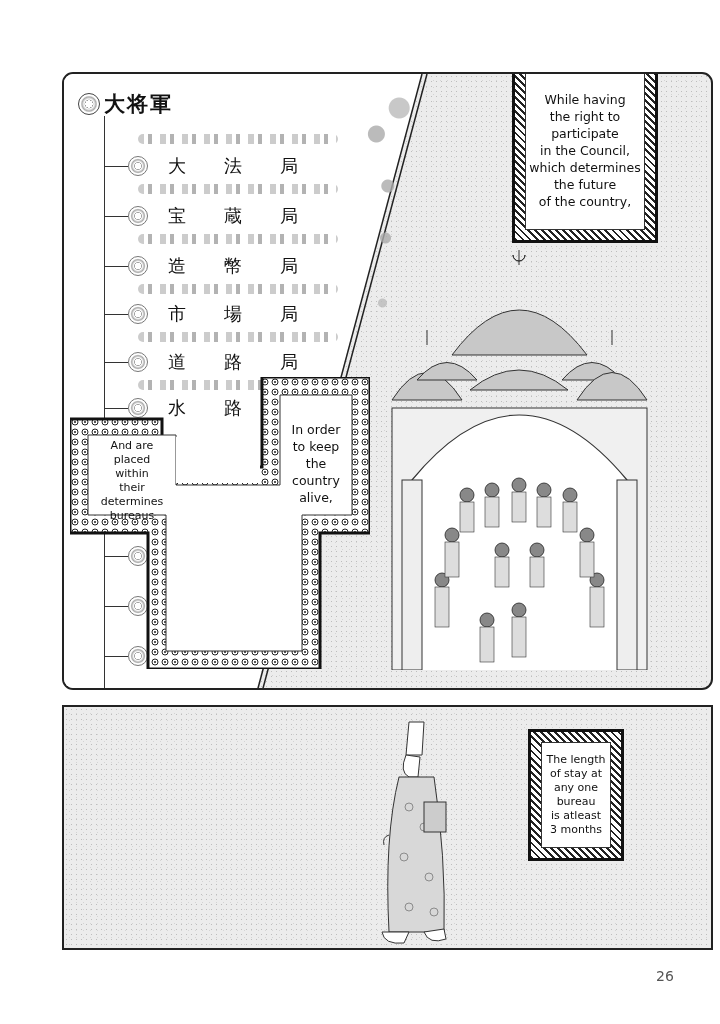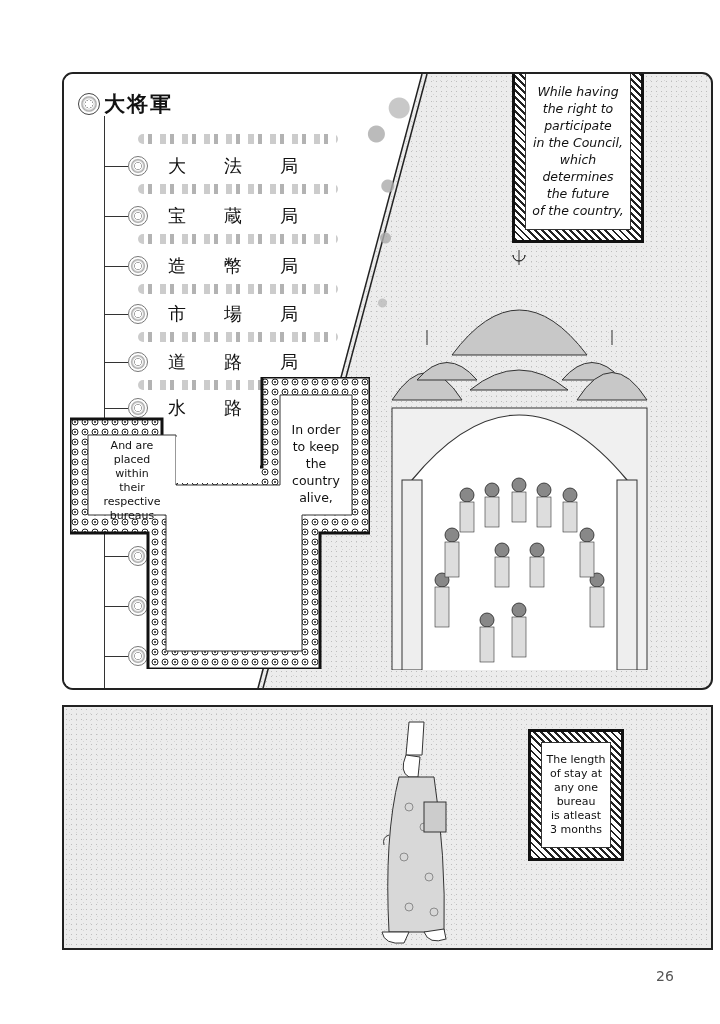--- a/index.html
+++ b/index.html
@@ -173,21 +173,21 @@
         <rect x="198" y="292" width="14" height="35"></rect>
         <rect x="53" y="337" width="14" height="40"></rect>
         <rect x="208" y="337" width="14" height="40"></rect>
       <rect x="113" y="307" width="14" height="30"></rect>
         <rect x="148" y="307" width="14" height="30"></rect>
         <rect x="130" y="367" width="14" height="40"></rect>
         <rect x="98" y="377" width="14" height="35"></rect>
     </g>
   </svg>
 
-  <div class="frame" style="left:448px;top:-16px;width:132px;height:185px;font-style:italic;">
+  <div class="frame" style="left:448px;top:-16px;width:146px;height:185px;">
     <div class="inner">
         <span class="caption">While having
 the right to
 participate
 in the Council,
 which determines
 the future
 of the country,</span>
       </div>
   </div>
@@ -206,21 +206,21 @@
     <path d="M0 42 H92 V90 H192 V0 H300 V156 H250 V292 H78 V156 H0 Z" fill="url(#orn)" stroke="#111" stroke-width="3"></path>
 
     <path d="M18 58 H106 V108 H210 V18 H282 V138 H232 V274 H96 V138 H18 Z" fill="#fff" stroke="#333" stroke-width="1"></path>
 
     <rect x="106" y="60" width="84" height="46" fill="#fff"></rect>
   </svg>
   <div class="txt caption sm" style="left:18px;top:62px;width:88px;">And are
 placed
 within
 their
-respective
+determines
 bureaus</div>
   <div class="txt caption" style="left:210px;top:44px;width:72px;">In order
 to keep
 the
 country
 alive,</div>
 </div>
 
 <div id="p2" class="panel stipple">
   <svg class="figure" viewBox="0 0 110 235">

